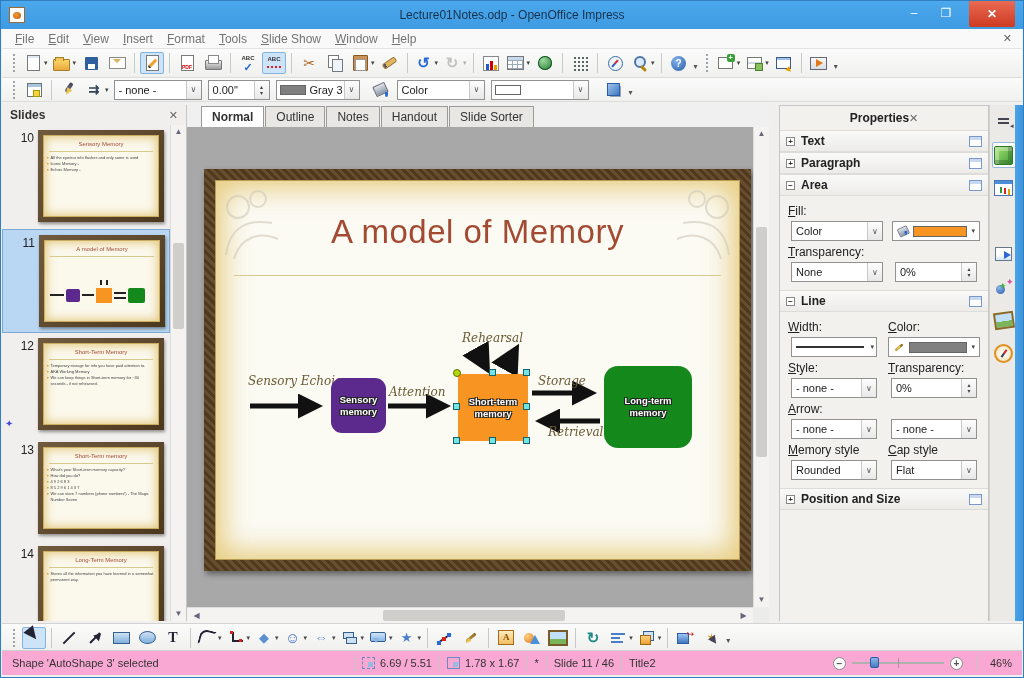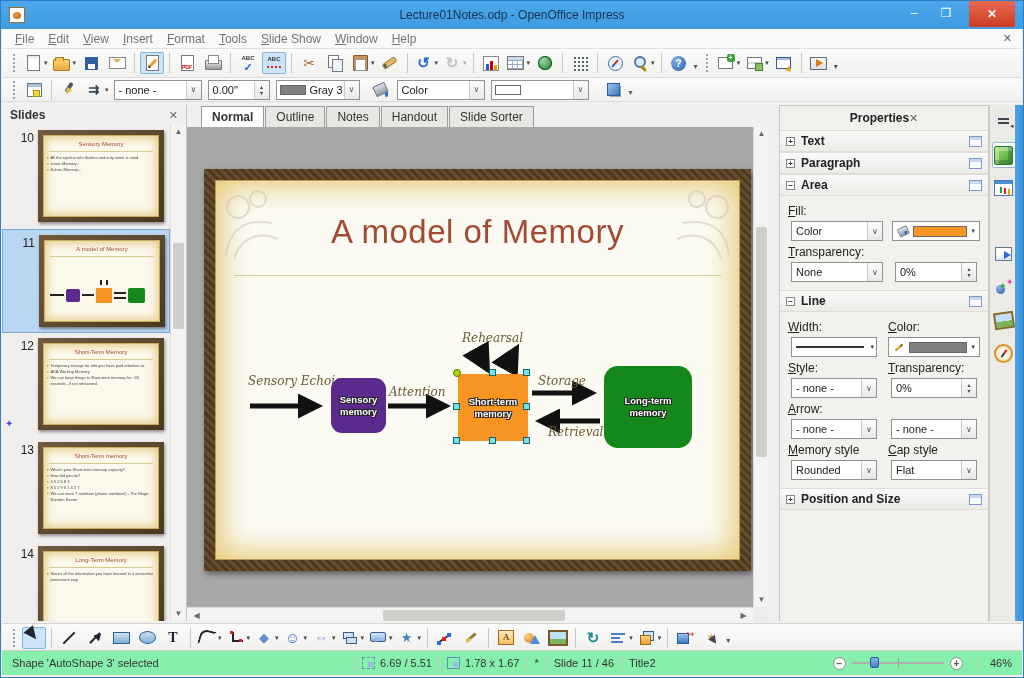--- a/index.html
+++ b/index.html
@@ -199,21 +199,21 @@
   .sic-star{color:#e8b83a;font-size:18px;text-shadow:0 1px 1px #a87a10}
   .sic-transition::before{content:"";width:15px;height:12px;background:linear-gradient(#fff 55%,#cfe4f8);border:1px solid #678}
   .sic-transition::after{content:"";position:absolute;right:-1px;top:7px;border:4px solid transparent;border-left:7px solid #2a6ad8}
   .sic-anim::before{content:"";position:absolute;left:2px;bottom:3px;width:9px;height:9px;border-radius:50%;background:radial-gradient(circle at 35% 30%,#8ab4e8,#2a5ca8)}
   .sic-anim::after{content:"✦";position:absolute;right:0;top:0;font-size:9px;color:#d84aa0;text-shadow:-7px 4px 0 #40b040}
   .sic-gallery::before{content:"";width:17px;height:13px;border:2px solid #8a6a2a;background:linear-gradient(#bfe0f8 55%,#7ab55a 55%);transform:rotate(-8deg)}
   .sic-compass2::before{content:"";width:15px;height:15px;border-radius:50%;border:2px solid #e09020;background:radial-gradient(#fff,#f0e0b0)}
   .sic-compass2::after{content:"";position:absolute;width:2px;height:9px;background:linear-gradient(#d22 50%,#345 50%);transform:rotate(35deg)}
   .bluedge{position:absolute;right:0;top:104px;width:8px;bottom:56px;background:linear-gradient(90deg,#4aa4ea,#3d93d8)}
   
-  .status{position:absolute;left:1px;right:1px;bottom:2px;height:25px;background:#86efac;border-top:1px solid #cfcfcd;display:flex;align-items:center;font-size:11px;color:#333}
+  .status{position:absolute;left:1px;right:1px;bottom:2px;height:25px;background:#f9a8d4;border-top:1px solid #cfcfcd;display:flex;align-items:center;font-size:11px;color:#333}
   .ssep{width:1px;height:16px;background:#c4c4c2;margin:0 7px}
   .sseg{display:flex;align-items:center;gap:5px;white-space:nowrap}
   .st-ic{width:13px;height:12px;border:1px dashed #6a8ac0;position:relative}
   .st-ic::after{content:"";position:absolute;right:1px;bottom:1px;width:5px;height:5px;background:#9ab8e0}
   .zoomwrap{margin-left:auto;display:flex;align-items:center;gap:6px;padding-right:10px}
   .zbtn{width:13px;height:13px;border-radius:50%;border:1px solid #8a8a8a;background:#fdfdfd;color:#555;font:bold 10px/11px "Liberation Sans",sans-serif;text-align:center}
   .ztrack{width:92px;height:2px;background:#b0b0ae;position:relative}
   .ztick{position:absolute;left:50%;top:-4px;width:1px;height:10px;background:#9a9a98}
   .zthumb{position:absolute;left:18px;top:-5px;width:9px;height:11px;background:linear-gradient(#8ab4e4,#4a7ec0);border:1px solid #2a5ca8;border-radius:2px}
 </style>

